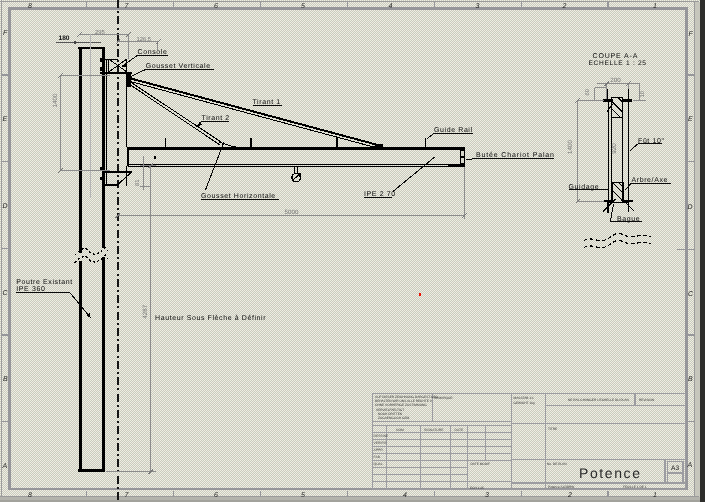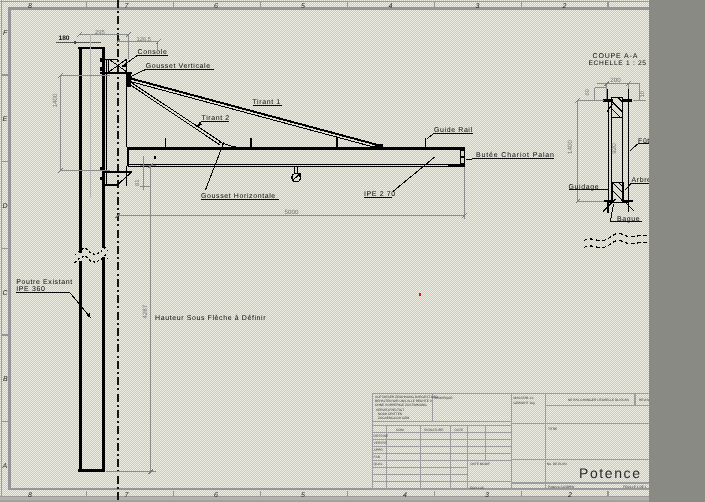--- a/index.html
+++ b/index.html
@@ -1,16 +1,16 @@
 <!DOCTYPE html>
 <html><head>
 <meta charset="utf-8">
 <style>
   html,body{margin:0;padding:0;background:#8a8a84;}
-  #page{position:relative;width:649px;height:502px;overflow:hidden;
+  #page{position:relative;width:705px;height:502px;overflow:hidden;
         font-family:"Liberation Sans", sans-serif;}
   svg text{font-family:"Liberation Sans", sans-serif;}
 </style>
 </head>
 <body>
 <div id="page">
 <svg width="705" height="502" viewBox="0 0 705 502" shape-rendering="crispEdges" text-rendering="geometricPrecision">
 <defs>
   <pattern id="paper" width="4" height="4" patternUnits="userSpaceOnUse">
     <rect width="4" height="4" fill="#cbcbbd"></rect>

